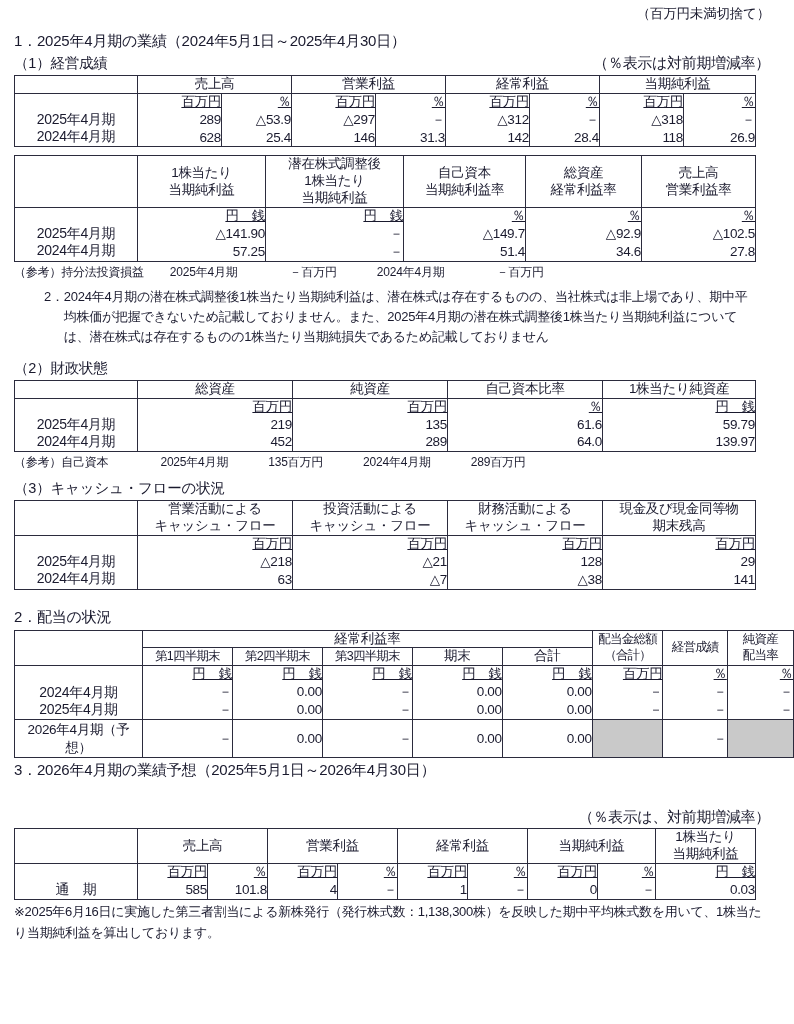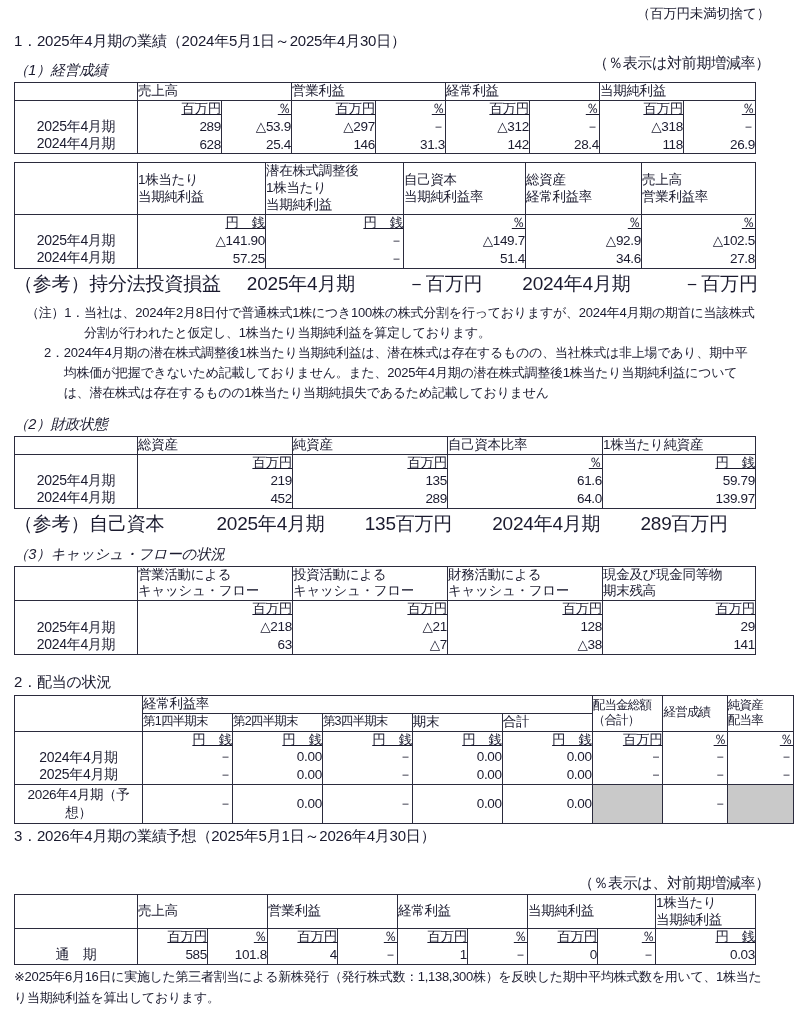--- a/index.html
+++ b/index.html
@@ -30,36 +30,35 @@
     letter-spacing:-0.2px;
   }
   .sec-title{
     font-size:15px;
     margin:9px 0 3px 14px;
     letter-spacing:-0.2px;
     white-space:nowrap;
   }
   .sub-title{
     font-size:14.5px;
-    margin:7px 0 2px 14px;
+    margin:0 0 2px 14px;
     letter-spacing:-0.2px;
     display:inline-block;
-    font-style:italic;
   }
   .rate-note{
     float:right;
     margin-right:24px;
     font-size:15px;
     letter-spacing:-0.3px;
   }
   .clearfix::after{content:"";display:block;clear:both;}
 
   .ref-line{
     margin:2px 0 0 14px;
-    font-size:19px;
+    font-size:12px;
     letter-spacing:-0.2px;
     white-space:nowrap;
   }
   .ref-line .sp1{display:inline-block;width:26px;}
   .ref-line .sp2{display:inline-block;width:52px;}
   .ref-line .sp3{display:inline-block;width:40px;}
 
   .notes{
     margin:6px 0 0 0;
     font-size:13px;
@@ -88,20 +87,21 @@
   }
   table.fin td,table.fin th{
     border:1px solid #2b2b3d;
     padding:0;
     font-weight:normal;
     font-size:13.5px;
     vertical-align:middle;
     letter-spacing:-0.3px;
   }
   .hcell{
+    text-align:center;
     line-height:1.25;
     padding:3px 2px;
     font-size:14px;
   }
   .hcell.small{font-size:12.5px;letter-spacing:-0.8px;}
   .unit{
     text-align:right;
     font-size:11.5px;
     padding:0 4px 0 0;
     line-height:1.25;
@@ -275,24 +275,20 @@
       <td class="val nb-top">27.8</td>
     </tr>
   </tbody>
     </table>
 
   <div class="ref-line">
     <span>（参考）持分法投資損益</span><span class="sp1"></span><span>2025年4月期</span><span class="sp2"></span><span>－百万円</span><span class="sp3"></span><span>2024年4月期</span><span class="sp2"></span><span>－百万円</span>
   </div>
 
   <div class="notes">
-    <div class="note-row">
-      <div class="note-mark"><span>（注）</span><span>1．</span></div>
-      <div class="note-body">当社は、2024年2月8日付で普通株式1株につき100株の株式分割を行っておりますが、2024年4月期の期首に当該株式分割が行われたと仮定し、1株当たり当期純利益を算定しております。</div>
-    </div>
     <div class="note-row">
       <div class="note-num">2．</div>
       <div class="note-body">2024年4月期の潜在株式調整後1株当たり当期純利益は、潜在株式は存在するものの、当社株式は非上場であり、期中平均株価が把握できないため記載しておりません。また、2025年4月期の潜在株式調整後1株当たり当期純利益については、潜在株式は存在するものの1株当たり当期純損失であるため記載しておりません</div>
     </div>
   </div>
 
   
   <div class="sub-title" style="margin-top:12px">（2）財政状態</div>
 
   <table class="fin">

